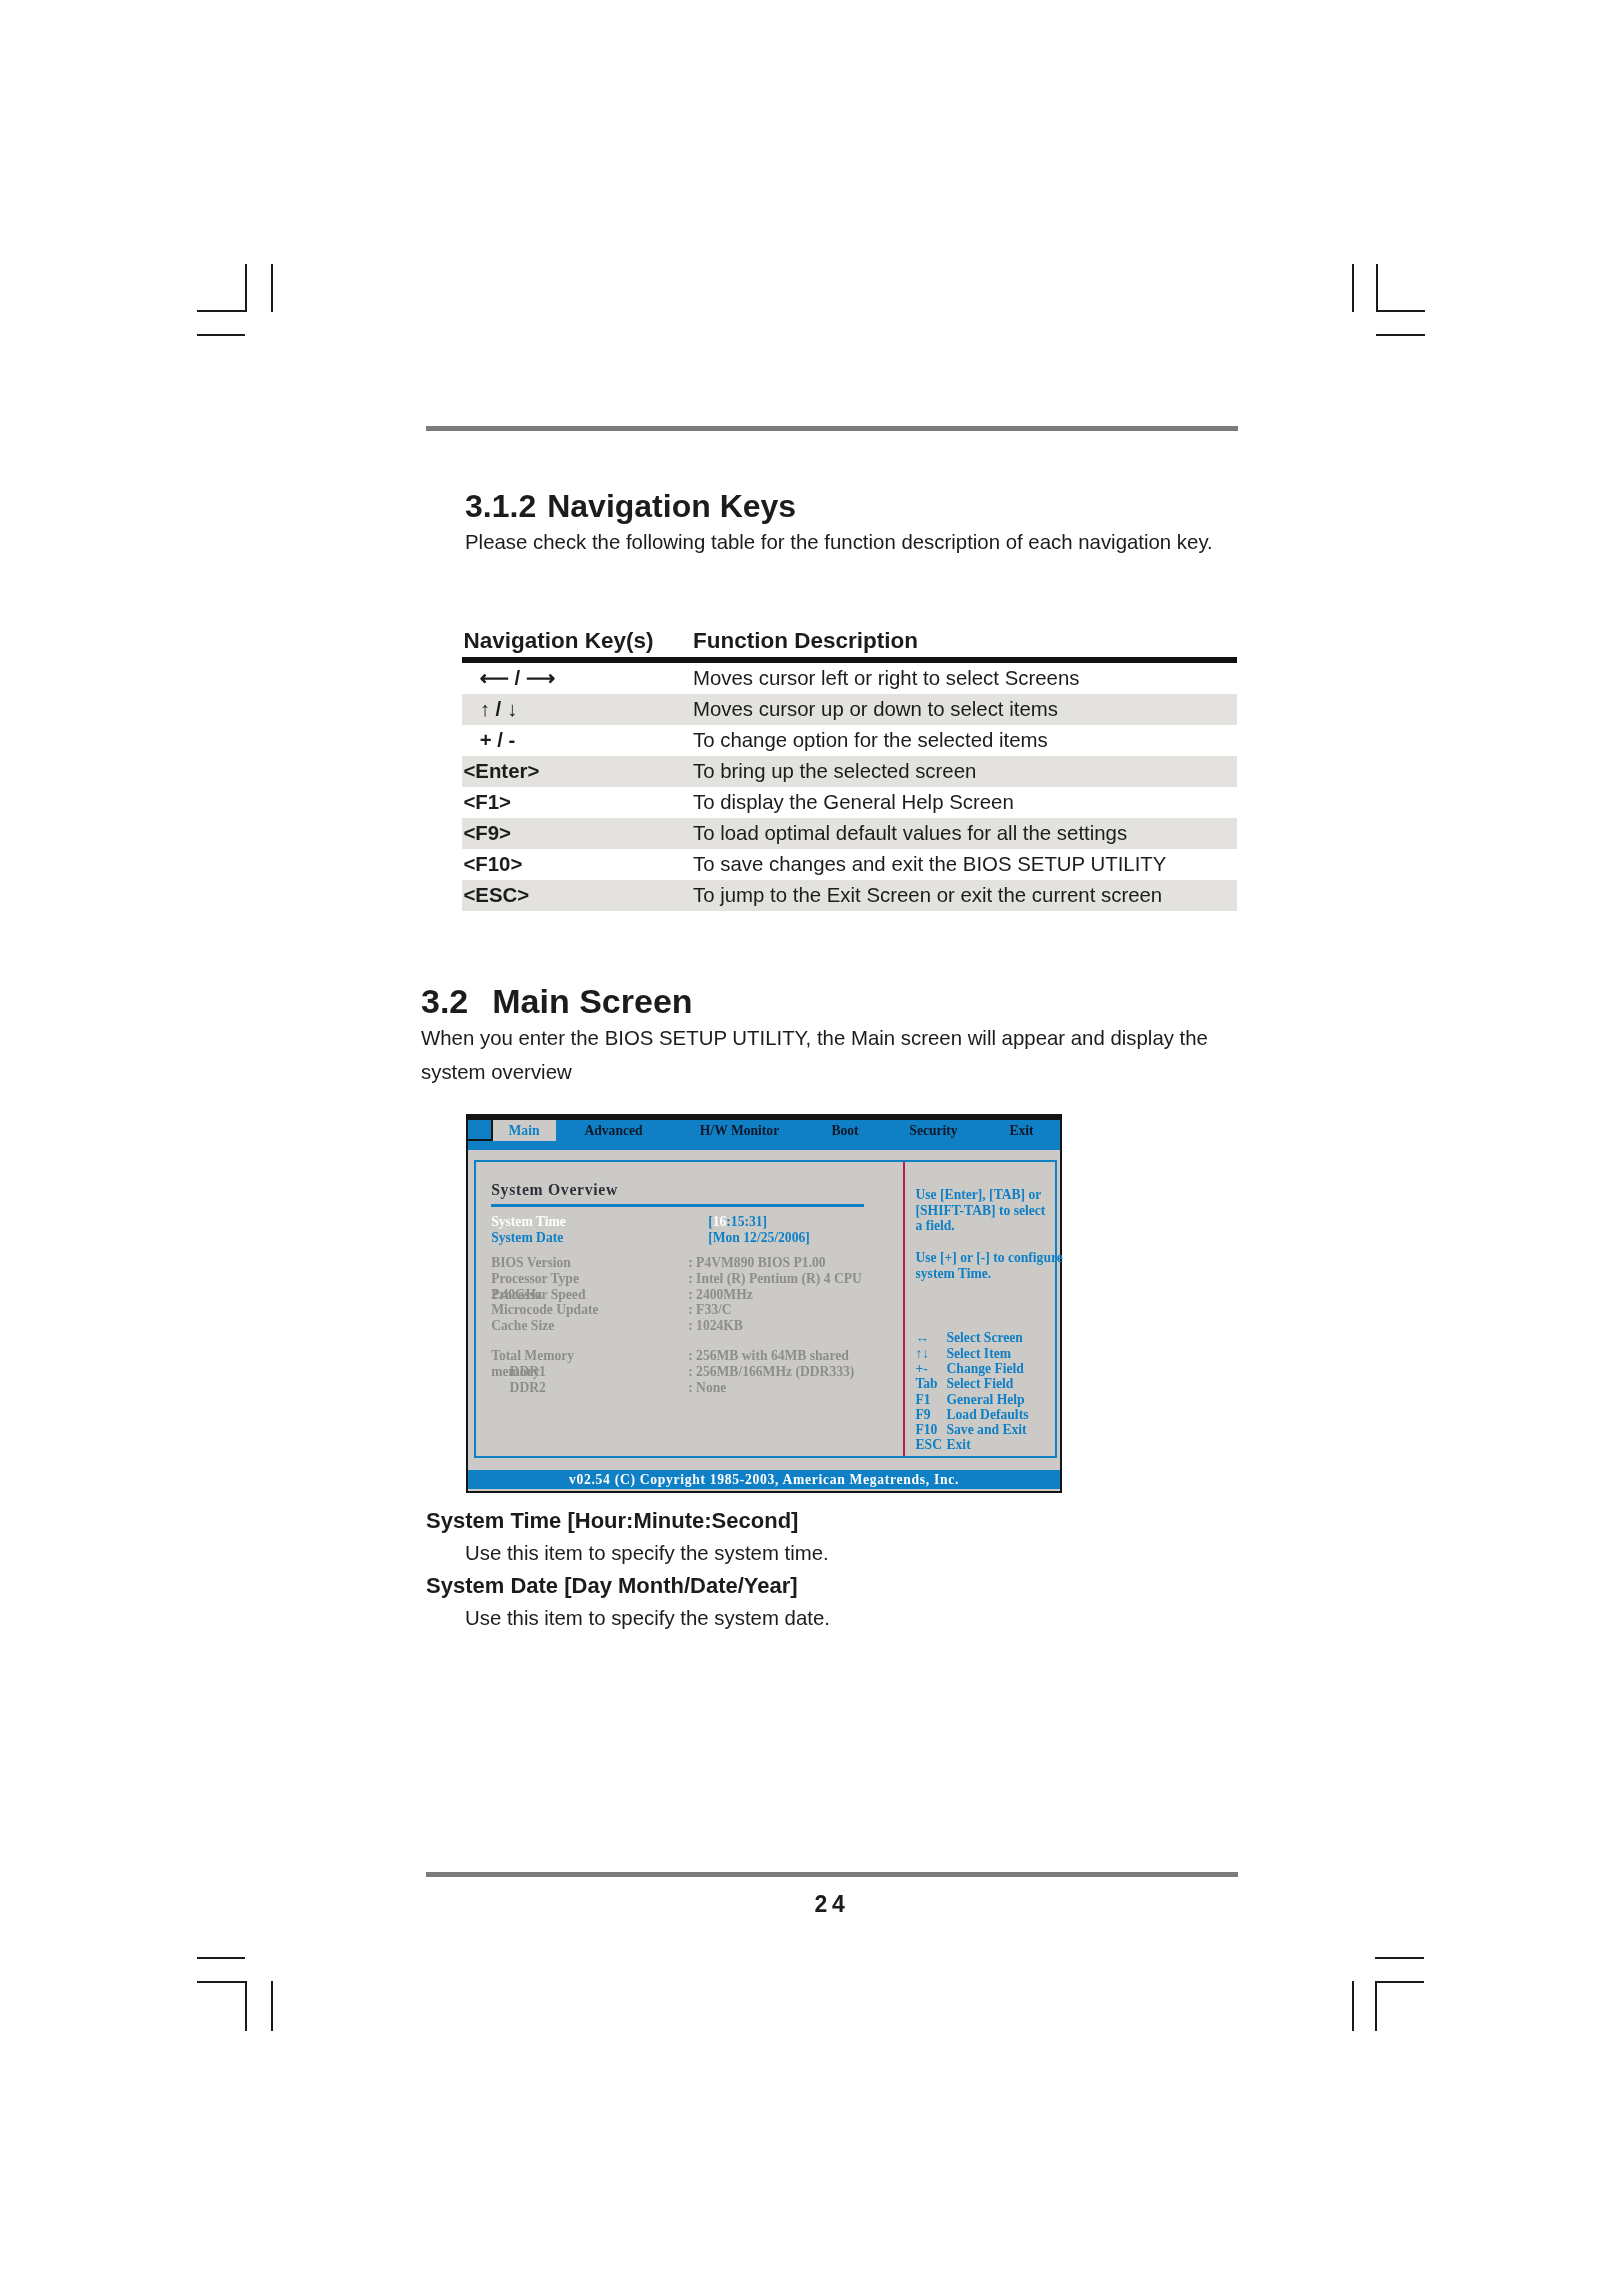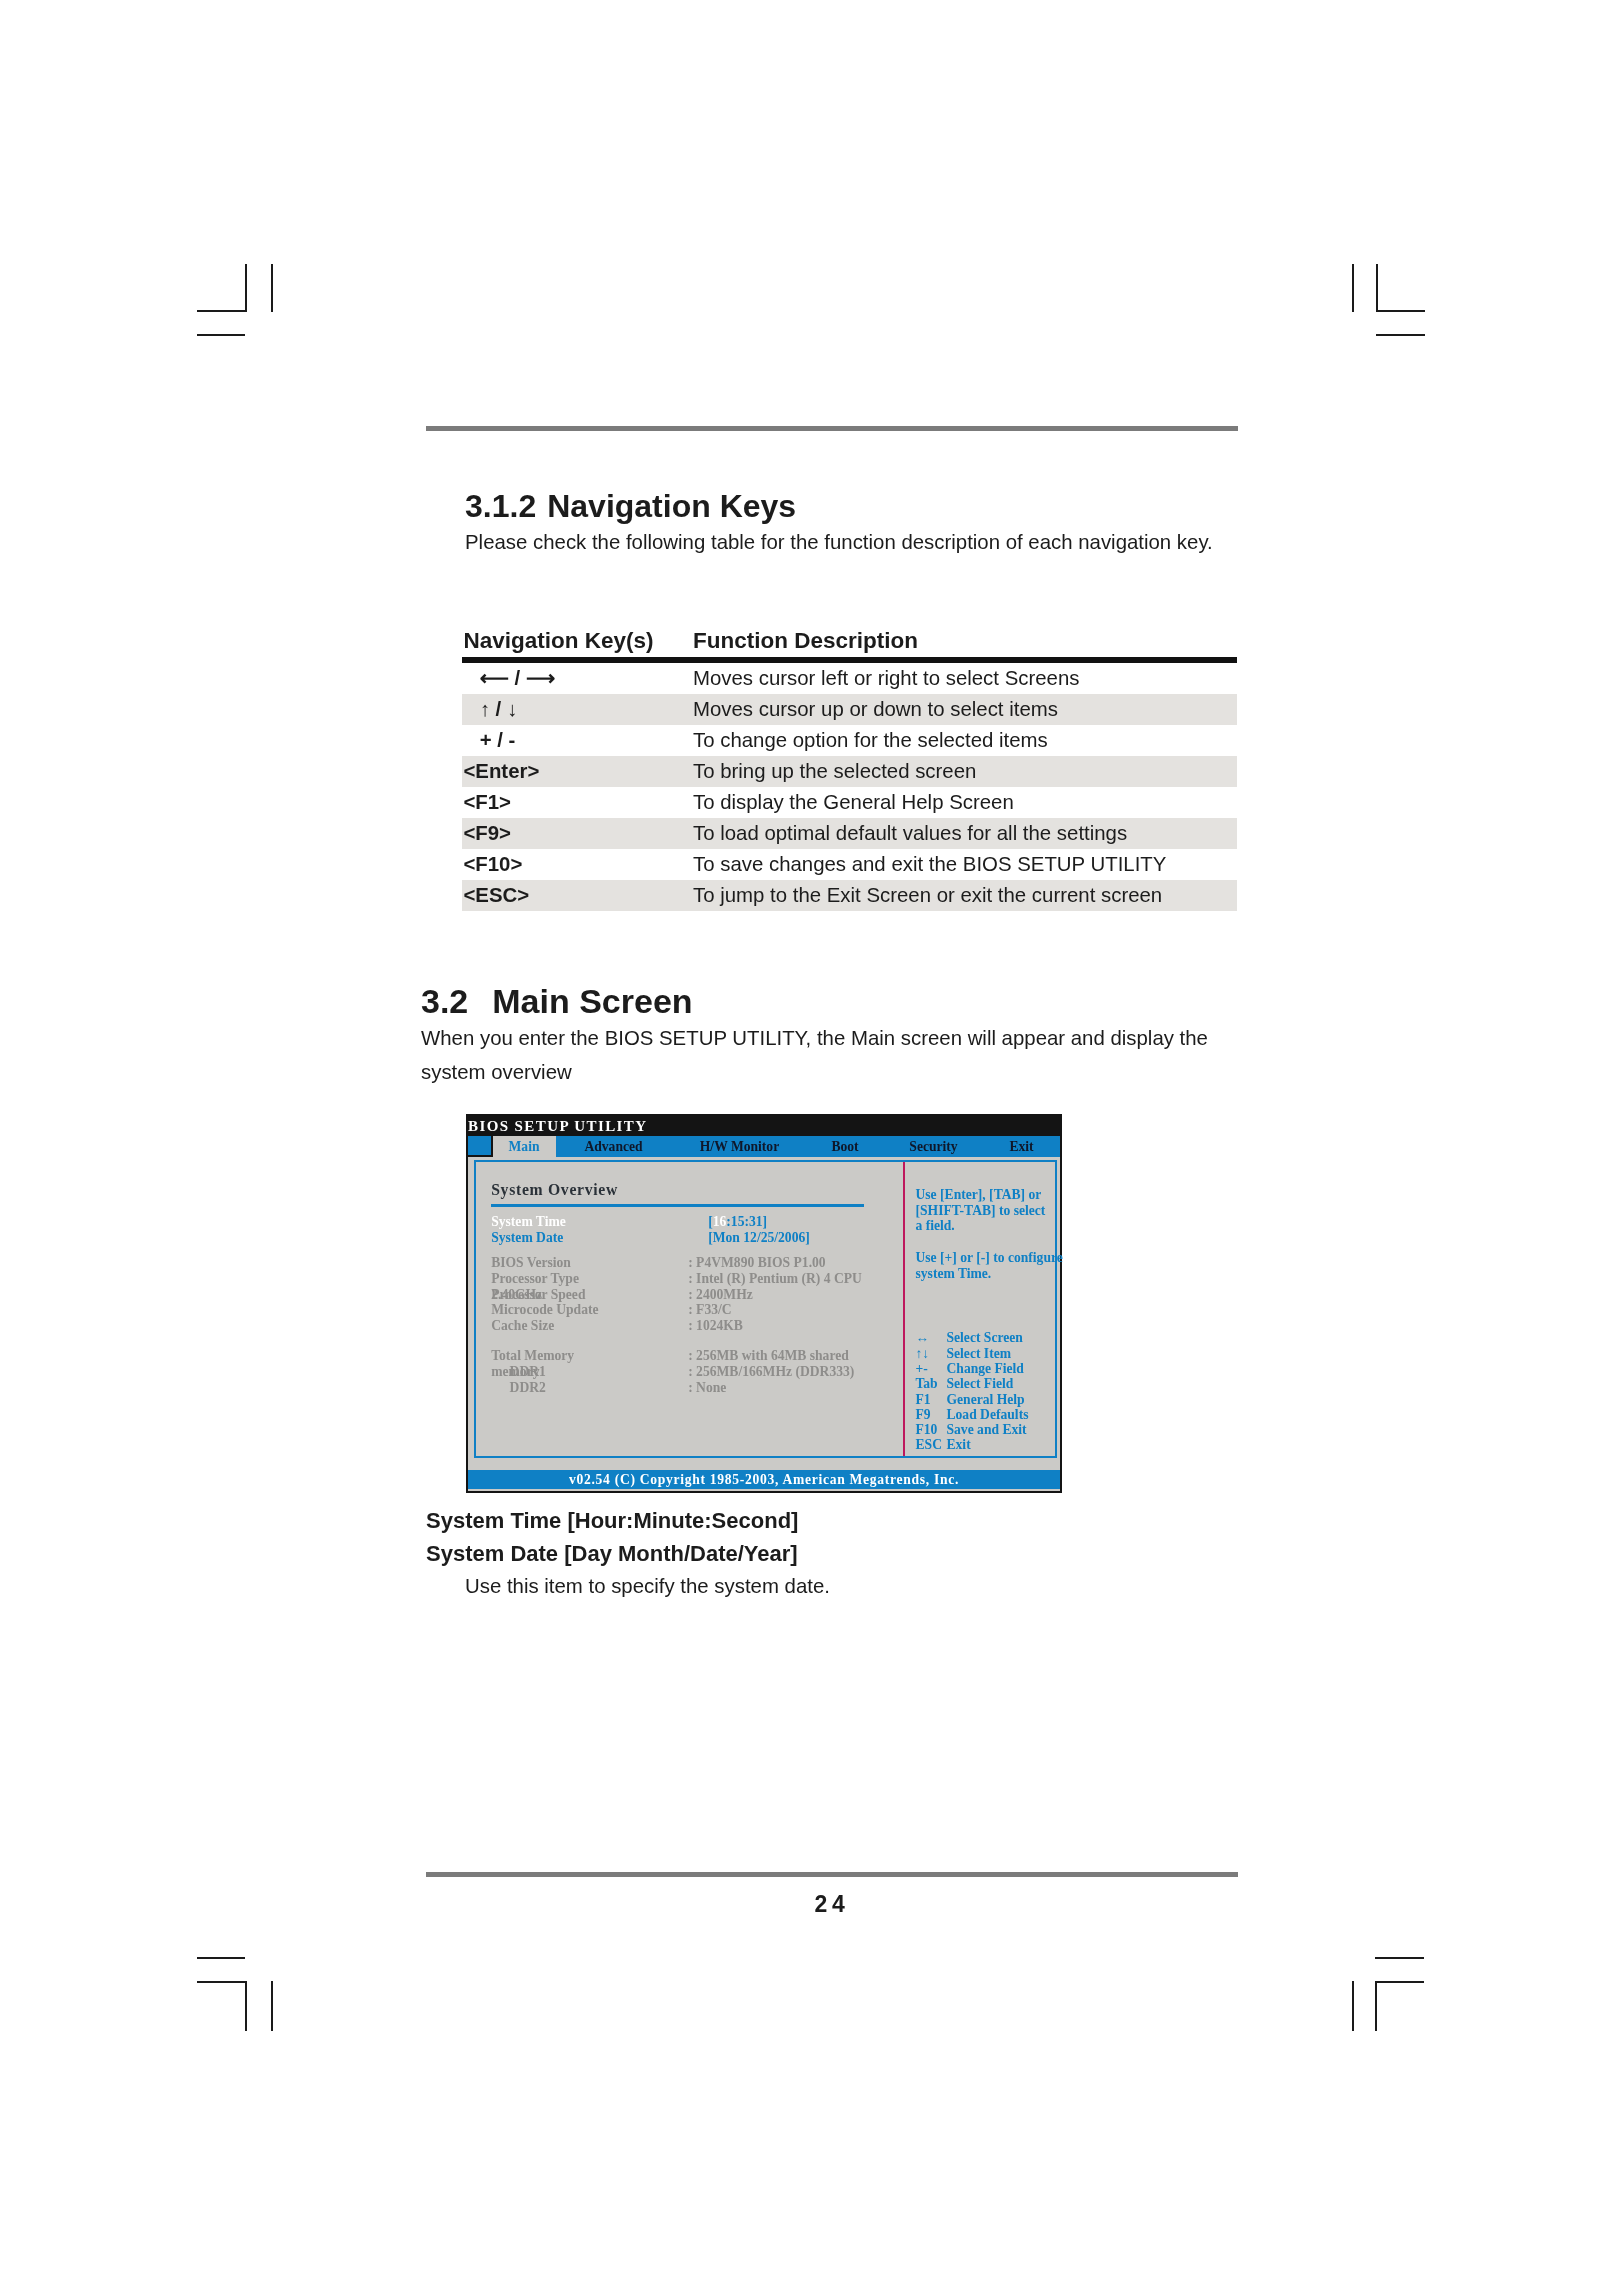--- a/index.html
+++ b/index.html
@@ -25,21 +25,21 @@
   .nav-rows > .nav-row:nth-child(even){background:#e4e2df;}
   .nav-rows > .nav-row:nth-child(-n+3) .nav-key{left:17.7px;}
   .nav-key{position:absolute;left:1.4px;top:0;font-weight:bold;}
   .nav-desc{position:absolute;left:231px;top:0;}
 
   
   #bios{position:absolute;left:466px;top:1114px;width:596px;height:379px;box-sizing:border-box;
         border:2.7px solid #141414;background:#cbcac7;font-family:"Liberation Serif",serif;font-weight:bold;}
   .bios-title{position:absolute;left:0;right:0;top:0;height:20px;background:#141414;color:#ffffff;
         font-size:15px;letter-spacing:1.4px;text-align:left;line-height:21px;}
-  .bios-tabs{position:absolute;left:0;right:0;top:20px;height:37px;background:#0f80c5;display:flex;}
+  .bios-tabs{position:absolute;left:0;right:0;top:4px;height:30px;background:#0f80c5;display:flex;}
   .tab-stub{width:24.5px;height:21px;box-sizing:border-box;background:#0f80c5;
         border-right:2px solid #141414;border-bottom:2px solid #141414;}
   .bios-tab{height:21px;line-height:21px;text-align:center;font-size:13.6px;color:#0f172a;}
   .bios-tab:nth-child(2){width:63px;}
   .bios-tab:nth-child(3){width:116px;}
   .bios-tab:nth-child(4){width:136px;}
   .bios-tab:nth-child(5){width:75px;}
   .bios-tab:nth-child(6){width:102px;}
   .bios-tab:nth-child(7){width:74px;}
   .bios-tab.active{background:#cbcac7;color:#0f80c5;}
@@ -285,20 +285,21 @@
         </div>
       </div>
     </div>
     <div class="bios-copy">v02.54 (C) Copyright 1985-2003, American Megatrends, Inc.</div>
   </div>
 
   <div id="defs">
 
       <div>
         <div class="def-term">System Time [Hour:Minute:Second]</div>
+        <div class="def-desc">Use this item to specify the system time.</div>
       </div>
 
       <div>
         <div class="def-term">System Date [Day Month/Date/Year]</div>
         <div class="def-desc">Use this item to specify the system date.</div>
       </div>
 
   </div>
 
   <div id="pageno">24</div>

